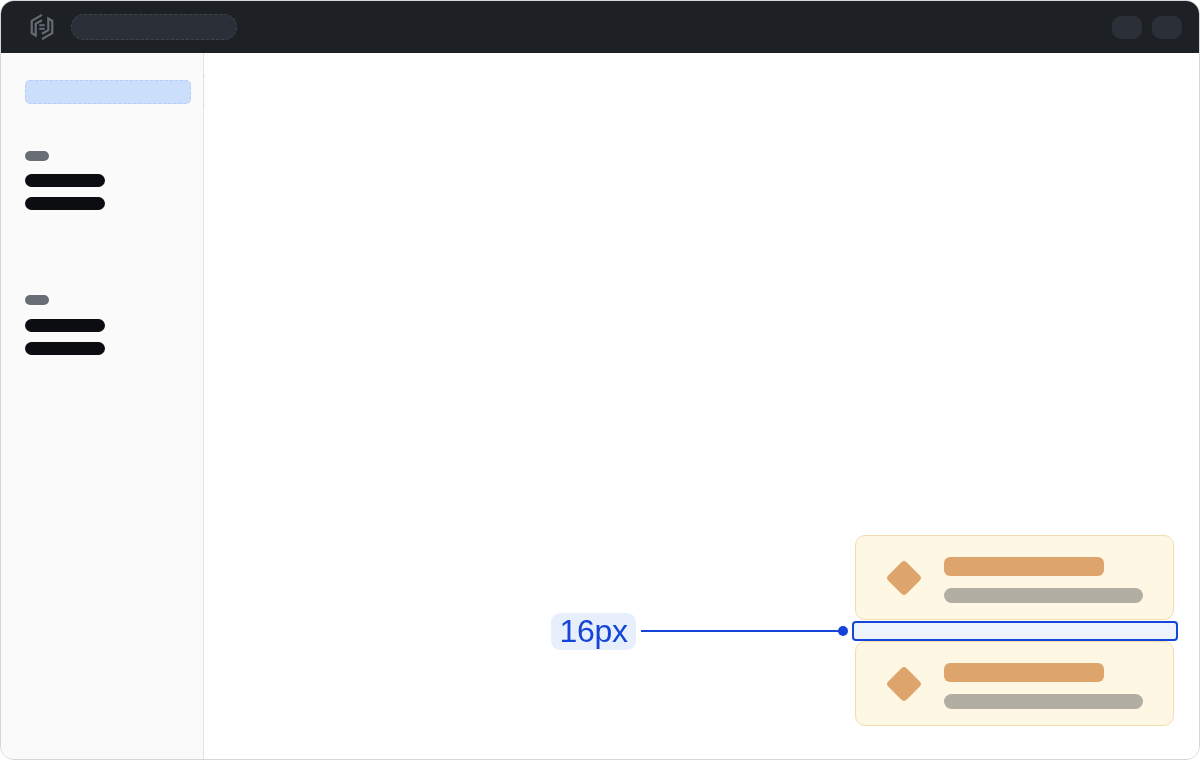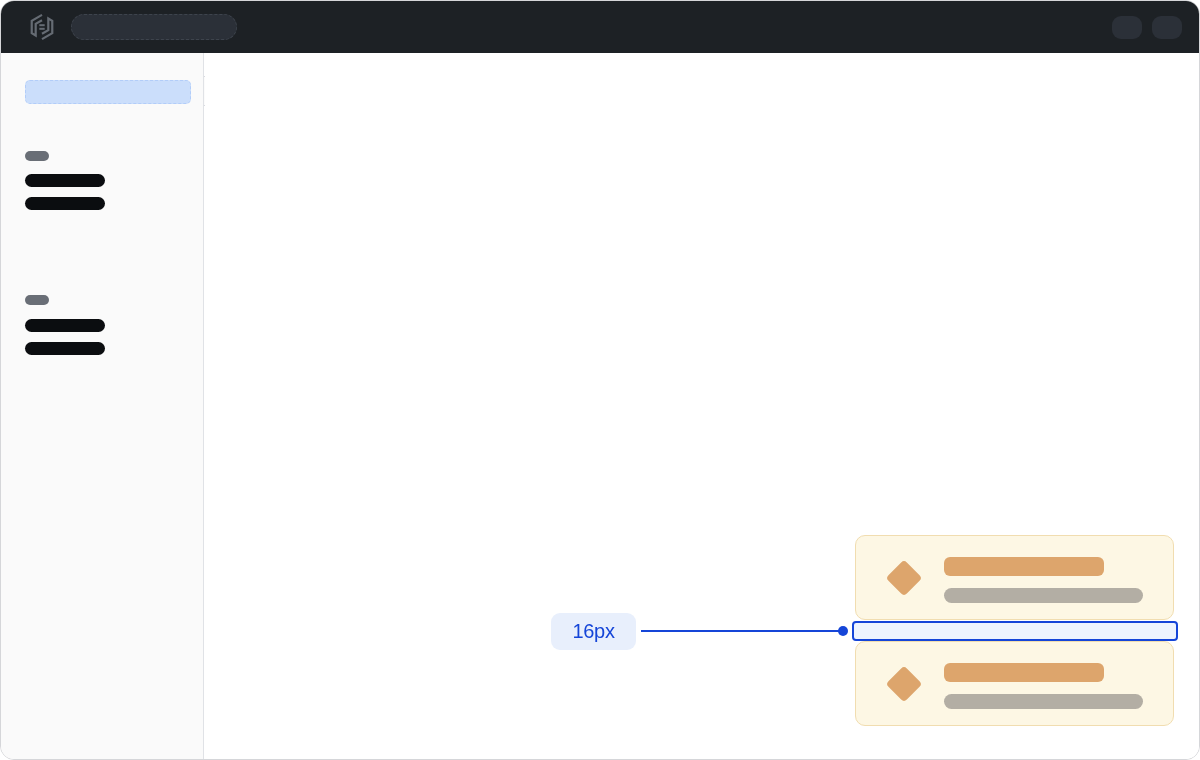--- a/index.html
+++ b/index.html
@@ -141,21 +141,21 @@
     background: var(--annotation-highlight-fill);
     border: 2px solid var(--annotation-blue);
     border-radius: 4px;
   }
   .annotation-label {
     position: absolute; left: 550px; top: 612px;
     width: 85px; height: 37px;
     background: var(--annotation-label-bg);
     border-radius: 9px;
     color: var(--annotation-blue);
-    font-size: 20px; font-weight: 500;
+    font-size: 32px; font-weight: 500;
     display: flex; align-items: center; justify-content: center;
     letter-spacing: -0.3px;
   }
   .annotation-line {
     position: absolute; left: 640px; top: 629px;
     width: 202px; height: 2px;
     background: var(--annotation-blue);
   }
   .annotation-dot {
     position: absolute; left: 837px; top: 625px;

